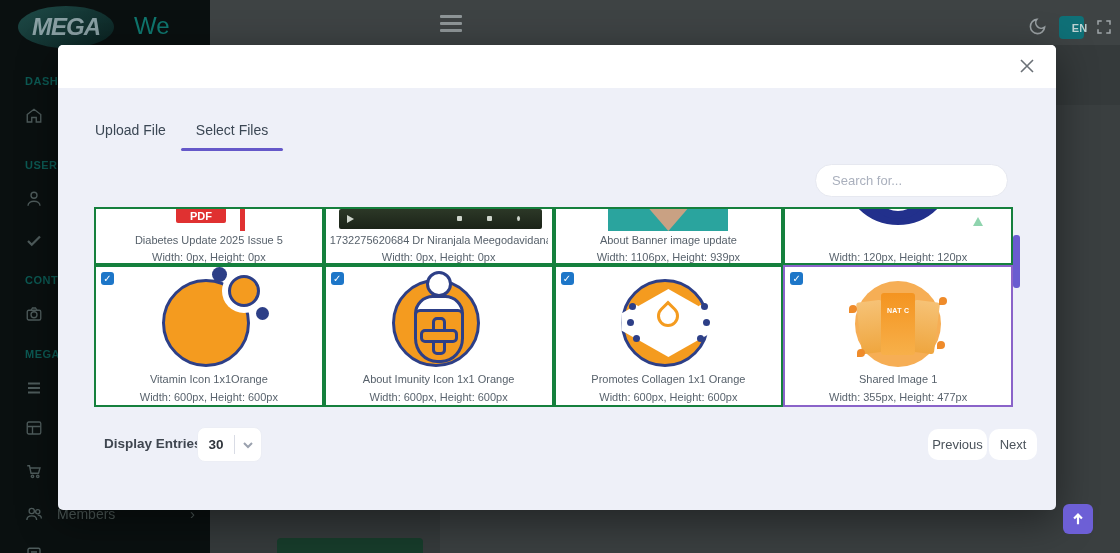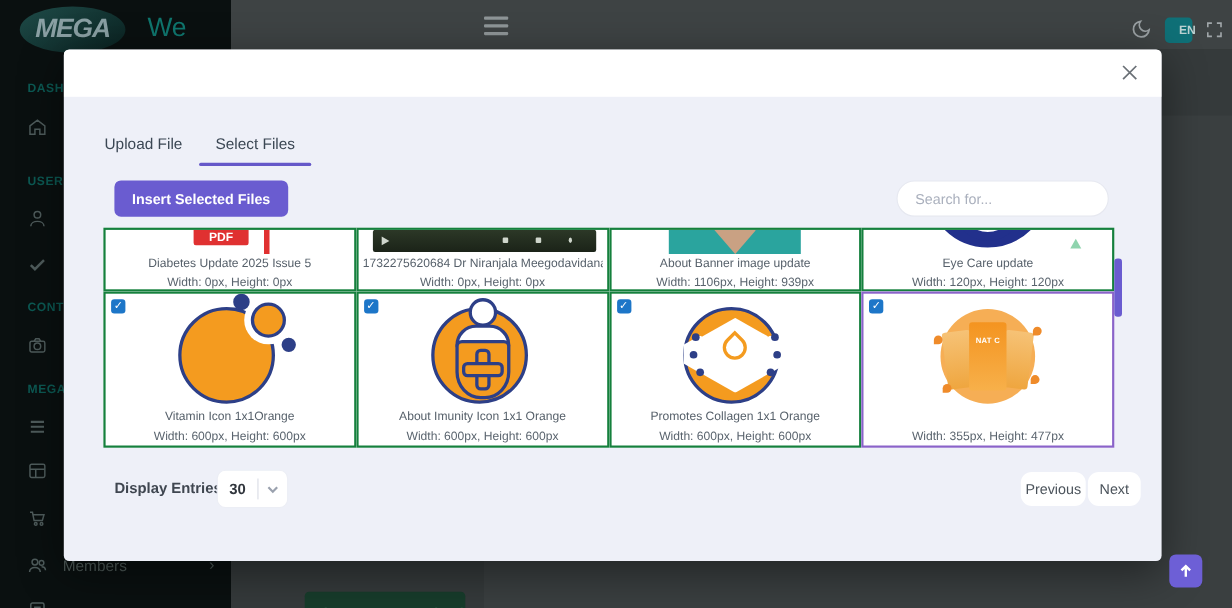--- a/index.html
+++ b/index.html
@@ -239,21 +239,20 @@
     <button class="close-btn abs">
       <svg viewBox="0 0 16 16">
           <path d="M2 2l12 12M14 2L2 14"></path>
         </svg></button>
 
     <div class="tabs abs">
       <div class="tab">Upload File</div>
       <div class="tab active">Select Files</div>
     </div>
 
-    <button class="insert-btn abs">Insert Selected Files</button>
 
     <div class="search-wrap abs">
       <input placeholder="Search for..." style="">
       <svg viewBox="0 0 18 18">
           <circle cx="8" cy="8" r="5.5"></circle>
           <path d="M12.5 12.5L16 16"></path>
         </svg>
     </div>
 
     <div id="file-grid" class="abs">
@@ -288,21 +287,20 @@
         <div class="tile-name">About Banner image update</div>
         <div class="tile-size">Width: 1106px, Height: 939px</div>
       </div>
 
       <div class="tile r1 c3">
         <div class="art1">
           <div class="eye-arc-outer"></div>
             <div class="eye-arc-inner"></div>
             <div class="eye-tri"></div>
         </div>
-        <div class="tile-name">Eye Care update</div>
         <div class="tile-size">Width: 120px, Height: 120px</div>
       </div>
 
       <div class="tile r2 c0">
         <div class="checkbox"></div>
         <div class="art2">
           <div class="o-circle"></div>
             <div class="vit-notch"></div>
             <div class="vit-small"></div>
           <div class="vit-dot1"></div>
@@ -350,20 +348,21 @@
         <div class="art2">
           <div class="prod-circle"></div>
           <div class="prod-box prod-side prod-l"></div>
             <div class="prod-box prod-side prod-r"></div>
           <div class="prod-box prod-main">NAT C</div>
           <div class="prod-splat" style="left:6px;top:30px"></div>
             <div class="prod-splat" style="left:96px;top:22px"></div>
           <div class="prod-splat" style="left:14px;top:74px"></div>
             <div class="prod-splat" style="left:94px;top:66px"></div>
         </div>
+        <div class="tile-name">Shared Image 1</div>
         <div class="tile-size">Width: 355px, Height: 477px</div>
       </div>
     </div>
 
     <div class="grid-scrollbar abs"></div>
 
     <span class="entries-label abs">Display Entries:</span>
     <div class="entries-select abs">
       <span class="entries-value">30</span>
       <svg viewBox="0 0 12 12">

